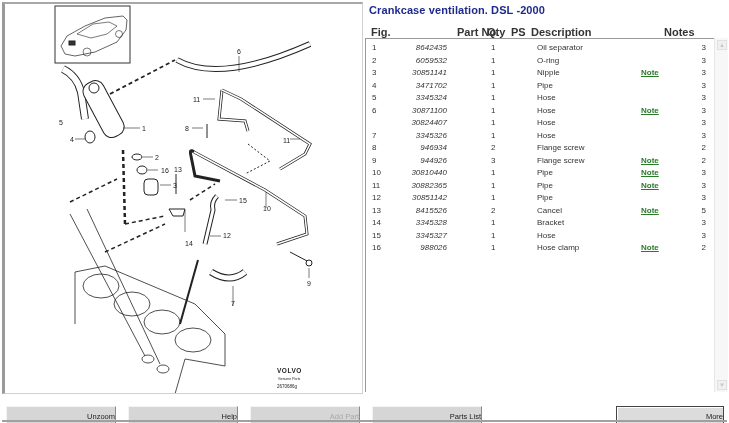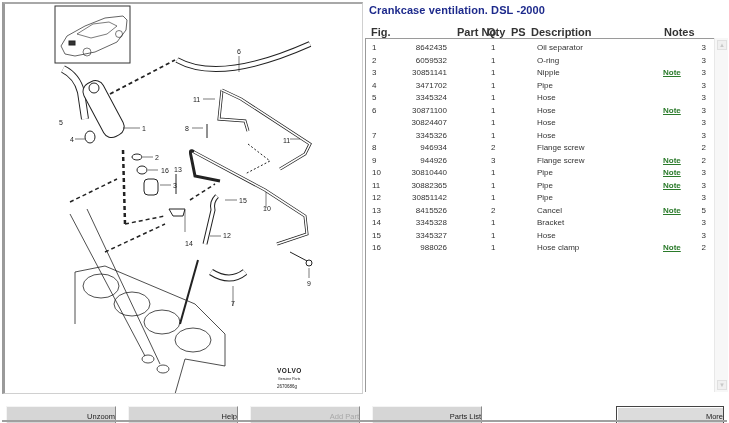--- a/index.html
+++ b/index.html
@@ -28,25 +28,25 @@
   .parts-header { position: absolute; left: 0; top: 26px; width: 346px; height: 10px; font-size: 11px; font-weight: bold; color: #333; }
   .parts-header span { position: absolute; top: 0; }
 
   .parts-list {
     position: absolute; left: 0; top: 38px; width: 351px; height: 354px;
     border-top: 1px solid #9a9a9a; border-left: 1px solid #9a9a9a;
   }
   .row { position: absolute; left: 0; width: 340px; height: 12.5px; font-size: 8px; color: #333; }
   .row span { position: absolute; top: 1px; white-space: nowrap; }
   .c-fig { left: 6px; }
-  .c-part { right: 259px; text-align: right; }
+  .c-part { right: 259px; text-align: right; font-style: italic; }
   .c-qty { left: 125px; }
   .c-ps { left: 146px; }
   .c-desc { left: 171px; }
-  .c-note { left: 297px; color: #2a7a2a; font-weight: bold; text-decoration: underline; text-align: right; }
+  .c-note { left: 275px; color: #2a7a2a; font-weight: bold; text-decoration: underline; text-align: right; }
   .c-n { right: 0; text-align: right; }
 
   .scrollbar {
     position: absolute; left: 349px; top: 38px; width: 14px; height: 354px;
     background: #f7f7f7; border-left: 1px solid #e8e8e8;
   }
   .scroll-btn { position: absolute; left: 2px; width: 10px; height: 10px; background: #f0f0f0; border: 1px solid #e0e0e0; color: #c8c8c8; font-size: 6px; line-height: 8px; text-align: center; }
   .scroll-up { top: 2px; }
   .scroll-down { bottom: 2px; }
 

